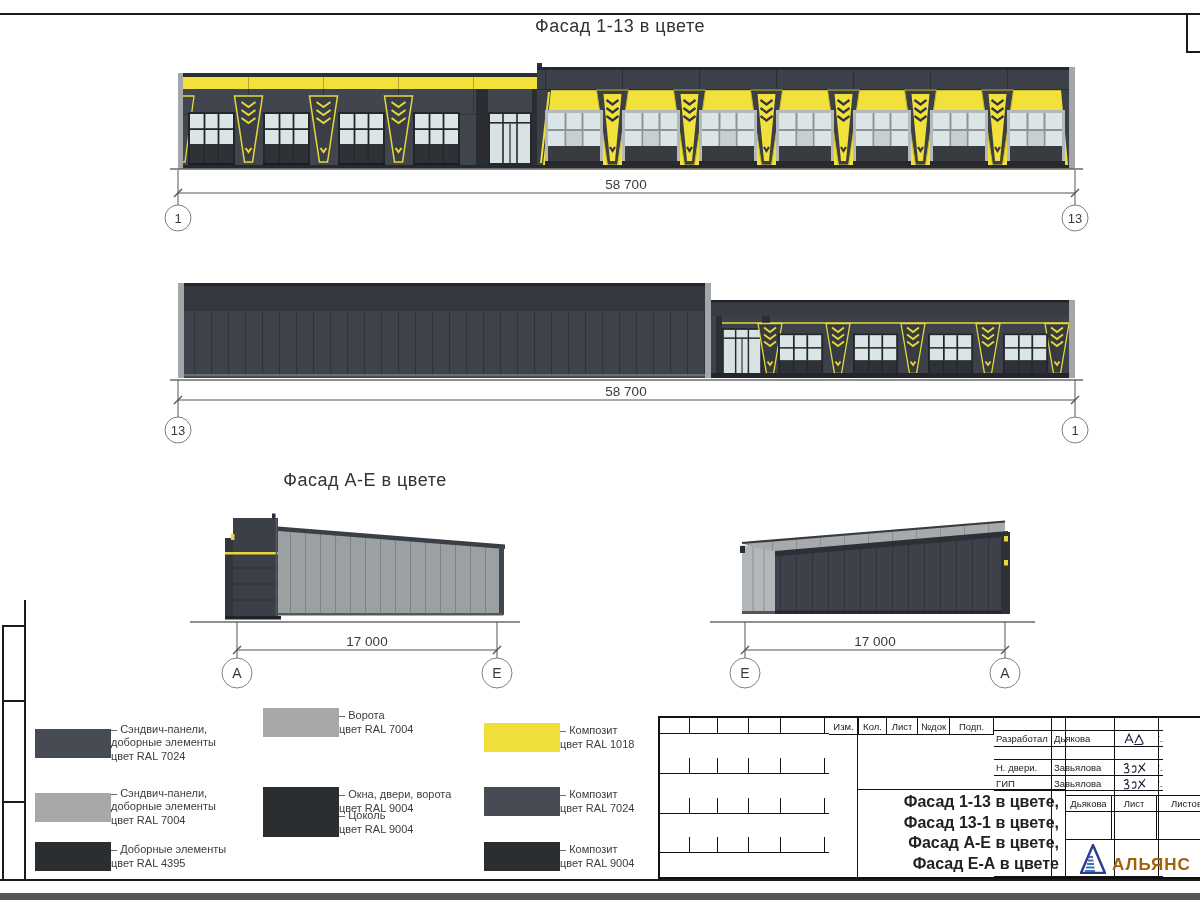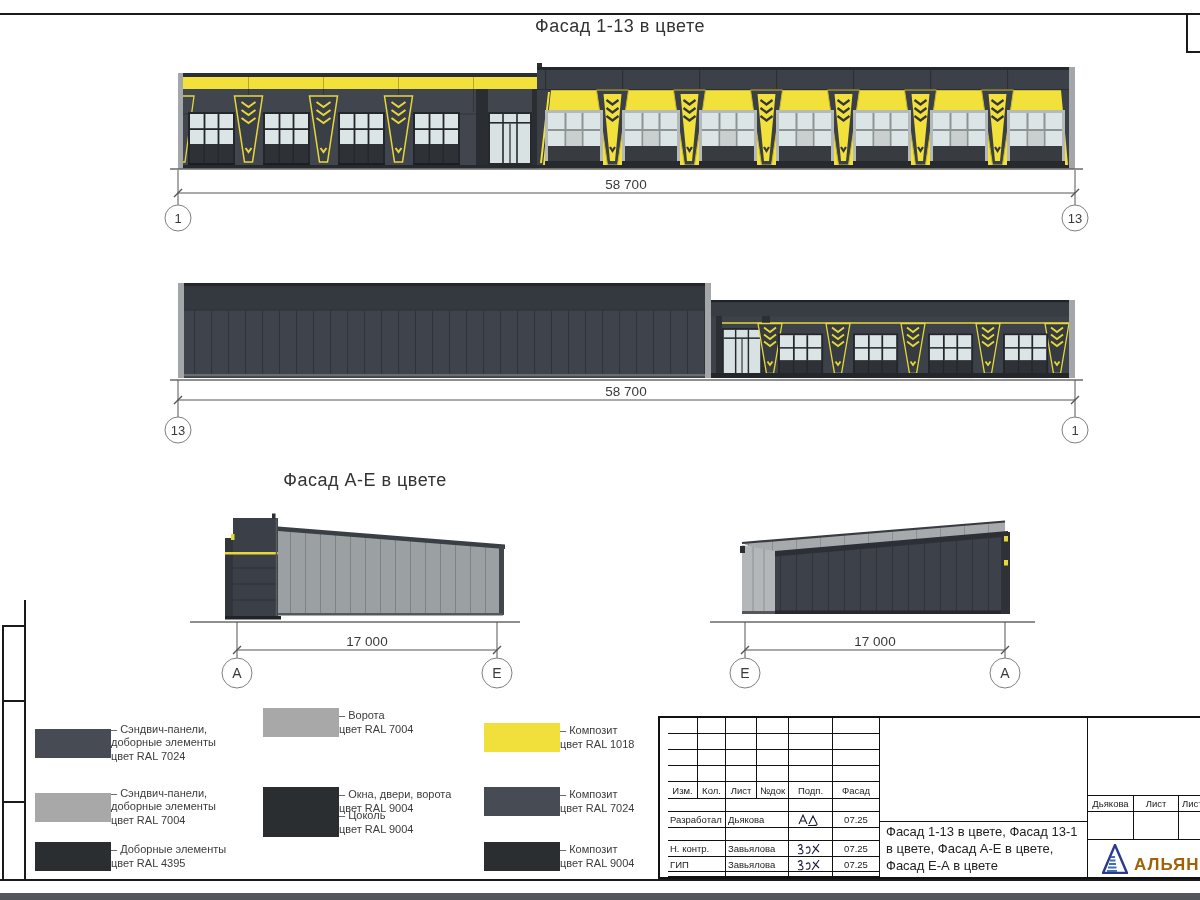--- a/index.html
+++ b/index.html
@@ -14,32 +14,32 @@
   .corner-box{position:absolute;border:2px solid #1a1a1a;background:#fff;}
   .bottom-strip{position:absolute;left:0;width:1200px;background:#53565a;}
   
   .legend-item{position:absolute;display:flex;align-items:center;}
   .sw{width:76px;height:29px;flex:0 0 76px;}
   .legend-text{font-size:11px;line-height:1.22;white-space:pre-line;color:#3c3c3c;}
   
   .tb{position:absolute;left:658px;top:716px;width:560px;height:163px;border:2px solid #111;
       box-sizing:border-box;background:#fff;display:flex;font-size:9.5px;color:#222;}
   .tb *{box-sizing:border-box;}
-  .tb-left{width:220px;border-right:1.5px solid #111;display:flex;flex-direction:column;padding-left:8px;}
+  .tb-left{width:198px;border-right:1.5px solid #111;display:flex;flex-direction:row;}
   .g6{display:grid;grid-template-columns:30px 28px 31px 32px 44px 1fr;}
   .g4{display:grid;grid-template-columns:58px 63px 44px 1fr;grid-template-rows:13px 16px 13px 16px 15px auto;flex:1;}
   .c{border-right:1px solid #111;border-bottom:1px solid #111;overflow:hidden;display:flex;align-items:center;padding:0 2px;}
   .c.last{border-right:none;}
   .c.center{justify-content:center;padding:0;}
   .rev-row{height:16px;}
   .hd{height:17px;font-size:9.5px;}
   .tb-mid{width:208px;border-right:1.5px solid #111;display:flex;flex-direction:column;}
   .tb-mid-top{height:121px;border-bottom:1px solid #111;}
-  .tb-doc{flex:1;display:flex;align-items:center;justify-content:center;text-align:left;
-          font-size:13px;line-height:1.3;padding:2px 6px;}
+  .tb-doc{flex:1;display:flex;align-items:center;justify-content:center;text-align:right;
+          font-size:16px;line-height:1.3;padding:2px 6px;font-weight:bold;}
   .tb-right{flex:1;display:flex;flex-direction:column;}
   .tb-right-top{height:78px;border-bottom:1px solid #111;}
   .tb-stage{height:44px;border-bottom:1px solid #111;display:grid;grid-template-columns:46px 45px 1fr;grid-template-rows:16px 1fr;}
   .tb-logo{flex:1;display:flex;align-items:center;gap:6px;padding-left:14px;overflow:hidden;}
   .logo-name{font-size:17px;font-weight:bold;color:#a16207;letter-spacing:1px;white-space:nowrap;margin-top:20px;}
   .logo-sub{font-size:6.5px;color:#5b9bd5;letter-spacing:.4px;white-space:nowrap;}
   .sig{display:block;}
 </style>
 </head>
 <body>
@@ -394,21 +394,21 @@
         <div class="c center">
             <svg class="sig" width="32" height="13" viewBox="0 0 32 13">
               <path d="M4 11 L8 2 L12 11 M6 8 H11 M14 11 L18 3 L22 11 Q23 13 13 12.5" stroke="#1a1a3a" stroke-width="1.1" fill="none"></path>
             </svg>
           </div>
         <div class="c center last">07.25</div>
         <div class="c"></div>
           <div class="c"></div>
           <div class="c"></div>
           <div class="c last"></div>
-        <div class="c">Н. контр.</div>
+        <div class="c">Н. двери.</div>
         <div class="c">Завьялова</div>
         <div class="c center">
             <svg class="sig" width="32" height="13" viewBox="0 0 32 13">
               <path d="M3 4 Q7 1 7 4.5 Q7 7 4 7 Q8 7 8 10 Q8 12.5 3 11.5 M11 6 Q15 3 15 8 Q15 12 11 11 M18 4 L24 10 M24 2 L17 12" stroke="#1a1a3a" stroke-width="1.1" fill="none"></path>
             </svg>
           </div>
         <div class="c center last">07.25</div>
         <div class="c">ГИП</div>
         <div class="c">Завьялова</div>
         <div class="c center">

